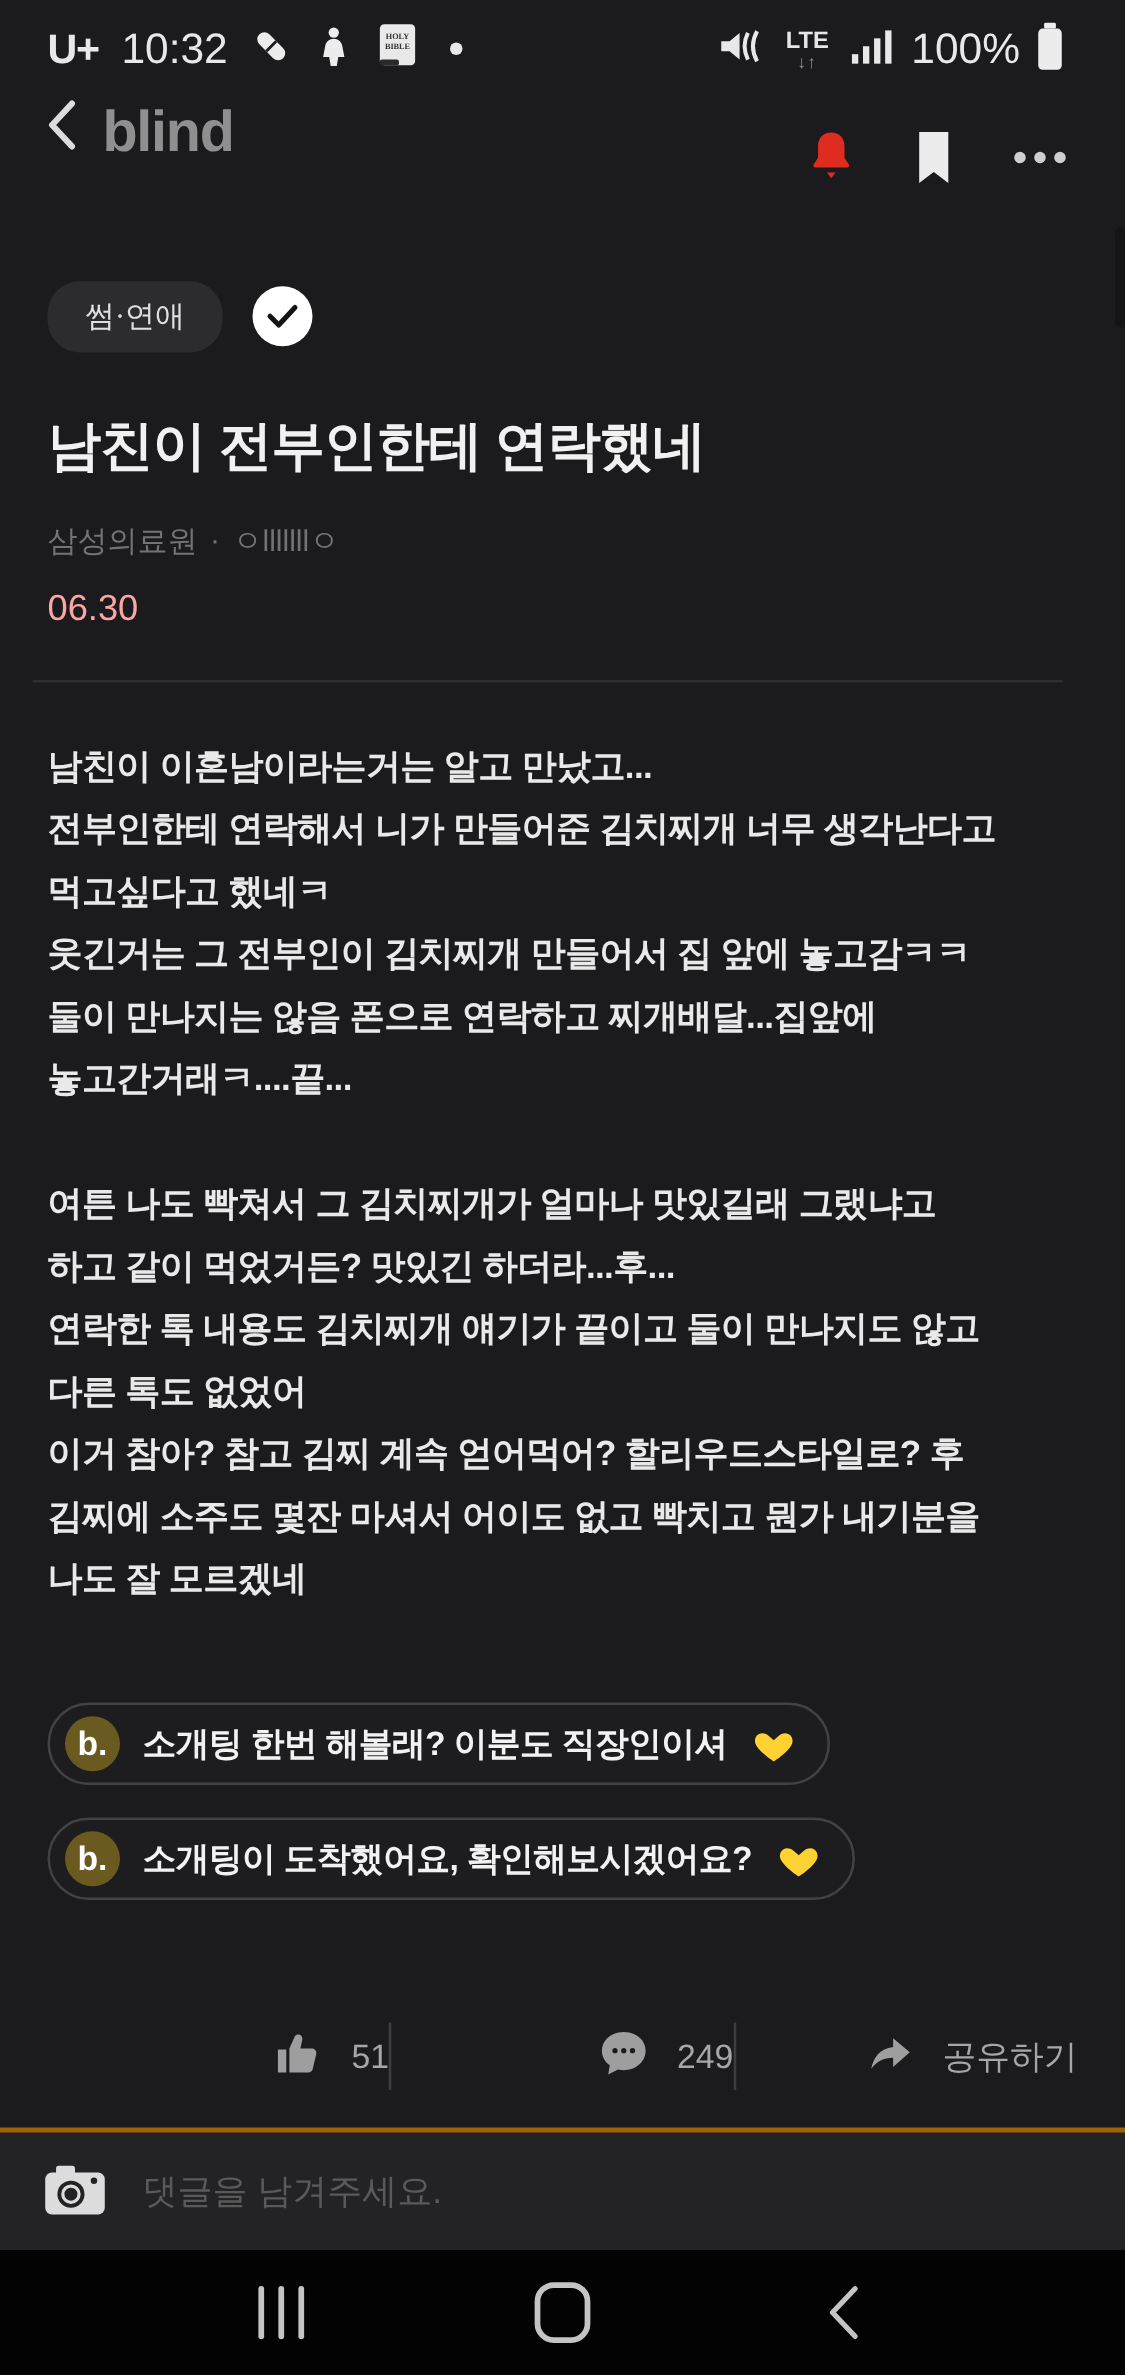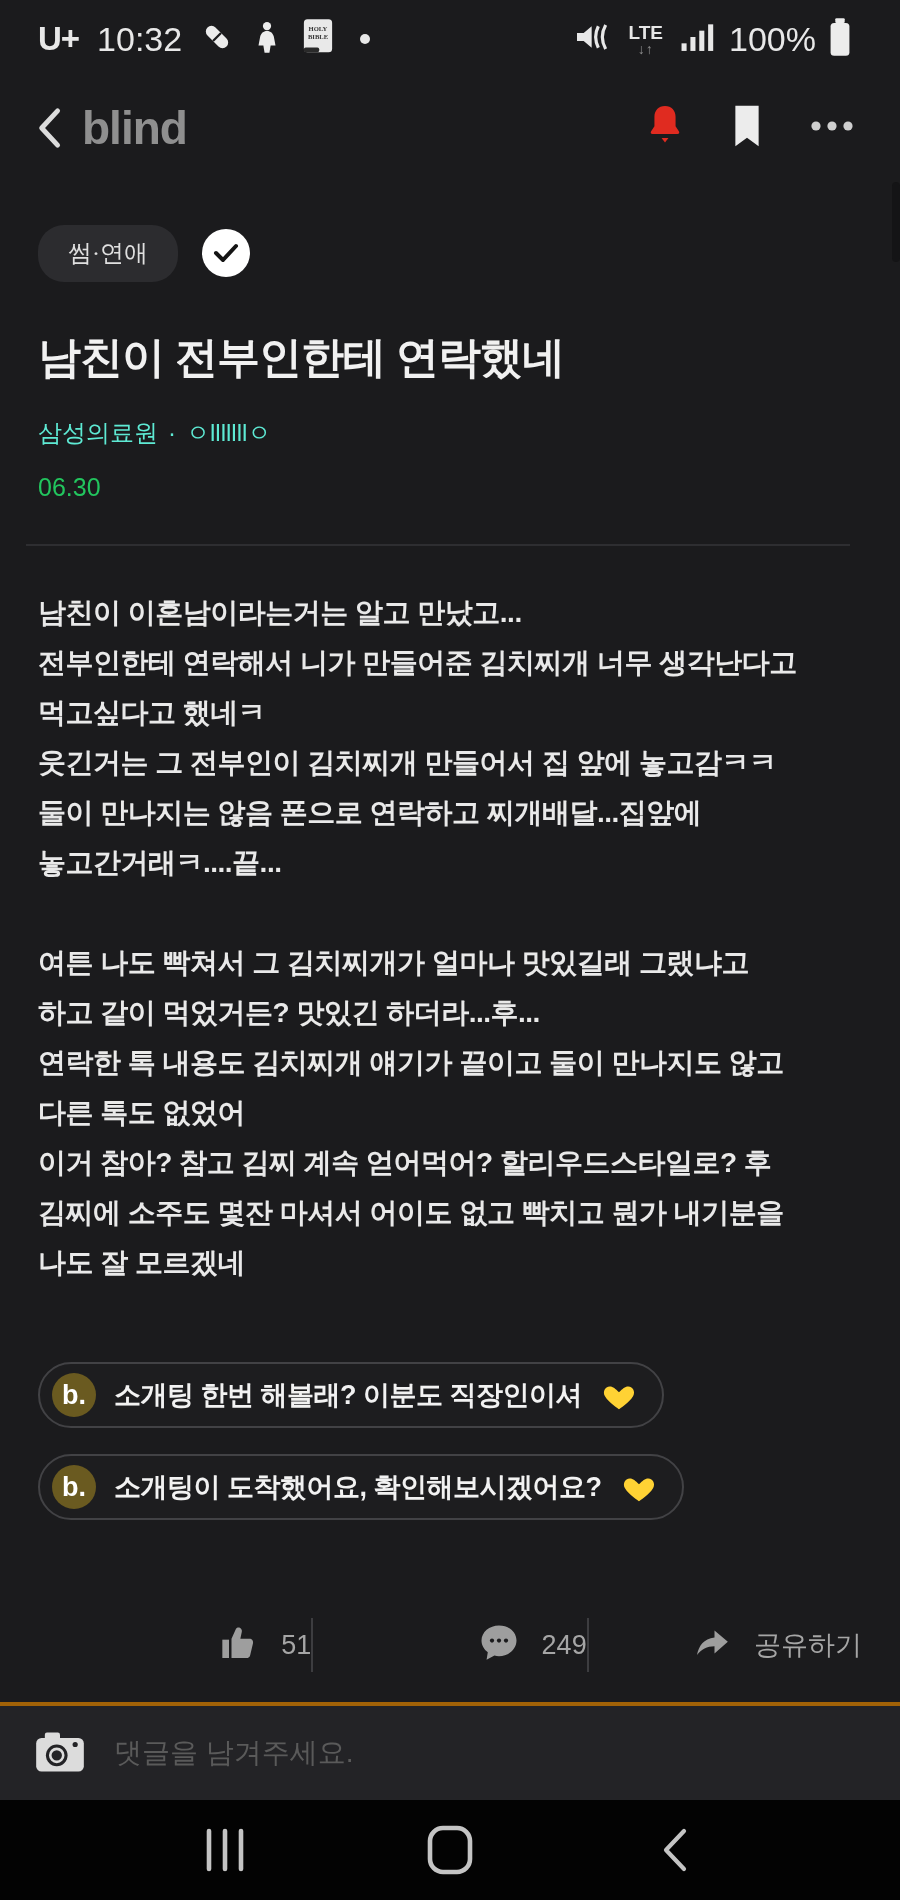--- a/index.html
+++ b/index.html
@@ -19,40 +19,40 @@
   .sb-right { margin-left:auto; display:flex; align-items:center; gap:12px; }
   .sb-carrier { font-size:33px; font-weight:700; letter-spacing:-1px; }
   .sb-time { font-size:34px; font-weight:400; }
   .sb-pct { font-size:34px; font-weight:400; }
   .lte-wrap { display:flex; flex-direction:column; align-items:center; line-height:1; margin:0 4px; }
   .lte-wrap .lte { font-size:19px; font-weight:700; color:#e6e6e6; }
   .lte-wrap .arrows { font-size:14px; color:#8f8f8f; letter-spacing:1px; }
   .sb-dot { width:10px; height:10px; border-radius:50%; background:#e8e8e8; margin-left:6px; }
   
   .appbar {
-    height:100px; flex:0 0 auto; display:flex; align-items:center;
+    height:100px; flex:0 0 auto; display:flex; 
     padding:0 45px 0 34px;
   }
   .appbar .back { width:40px; height:44px; display:flex; align-items:center; }
   .app-title { font-size:46px; font-weight:700; color:#8f8f8f; letter-spacing:-1px; margin-left:8px; }
   .appbar-right { margin-left:auto; display:flex; align-items:center; gap:46px; }
   
   .content { padding:0 38px; }
   .badge-row { margin-top:50px; display:flex; align-items:center; gap:24px; height:50px; }
   .cat-pill {
     height:57px; padding:0 30px; border-radius:26px; background:#2c2c2f;
     display:flex; align-items:center; color:#e0e0e0; font-size:24px; font-weight:400;font-family:Liberation Serif, serif;
   }
   .check-circle {
     width:48px; height:48px; border-radius:50%; background:#ffffff;
     display:flex; align-items:center; justify-content:center;
   }
   .post-title { margin-top:48px; font-size:43px; line-height:62px; font-weight:700; color:#f1f1f1; letter-spacing:-1px; }
-  .meta { margin-top:28px; font-size:24px; color:#5eead4; height:34px; display:flex; align-items:center; gap:10px; }
-  .date { margin-top:20px; font-size:25px; color:#22c55e; height:34px; display:flex; align-items:center; }
+  .meta { margin-top:28px; font-size:24px; color:#737373; height:34px; display:flex; align-items:center; gap:10px; }
+  .date { margin-top:20px; font-size:29px; color:#fca5a5; height:34px; display:flex; align-items:center; }
   .divider { margin:40px 12px 0 -12px; height:2px; background:#2e2e31; }
   .body-text {
     margin-top:42px; font-size:28px; line-height:50px; font-weight:700;
     color:#e9e9e9; white-space:pre; letter-spacing:-0.5px;
   }
   
   .bots { margin-top:74px; display:flex; flex-direction:column; gap:26px; }
   .bot-pill {
     width:fit-content; max-width:860px; height:66px; border:2px solid #424245; border-radius:34px;
     display:flex; align-items:center; gap:18px; padding:0 26px 0 12px; background:#1d1d1f;

